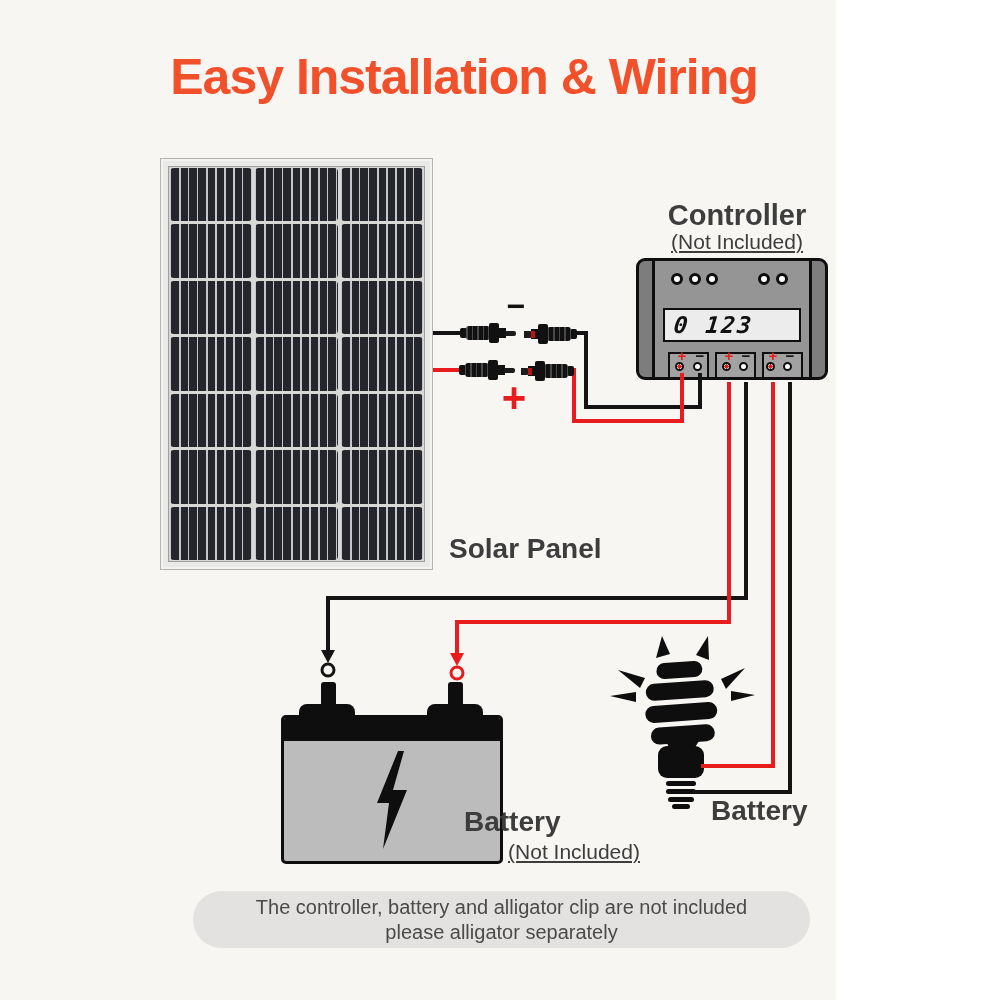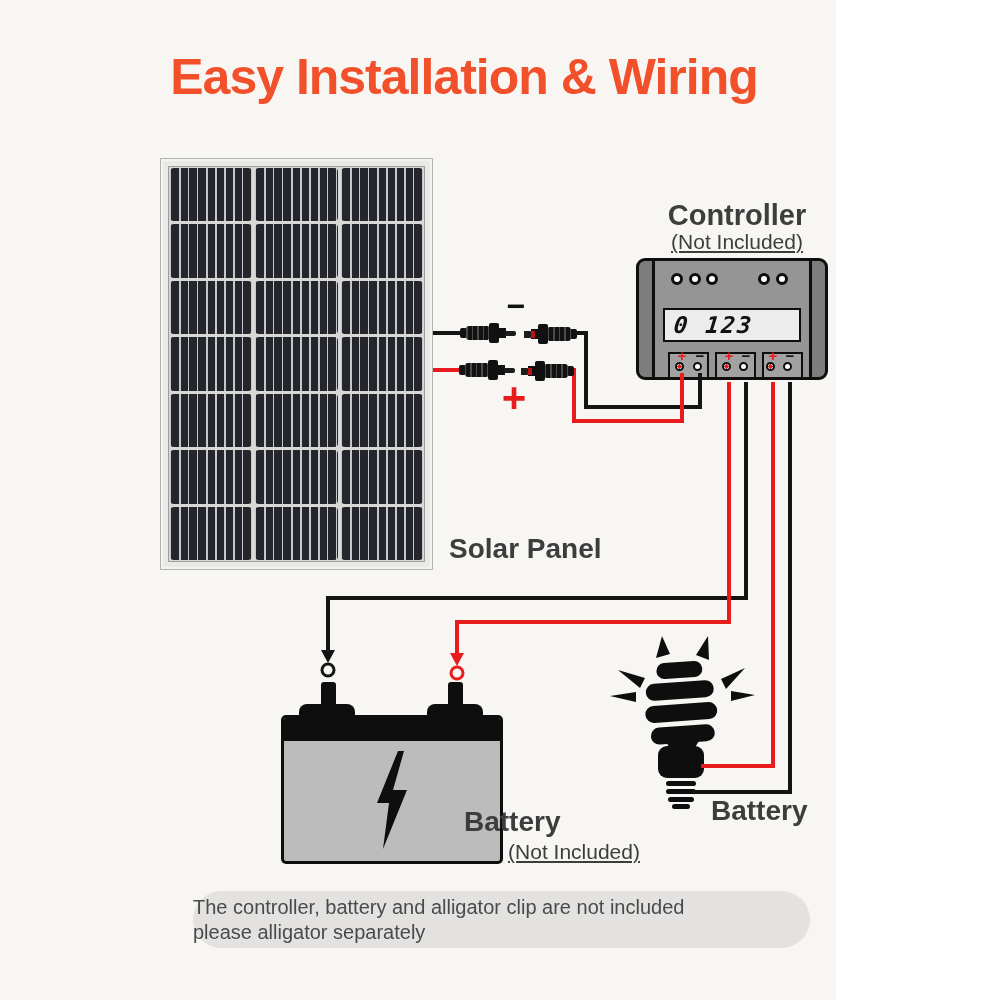--- a/index.html
+++ b/index.html
@@ -82,21 +82,21 @@
     background:repeating-linear-gradient(90deg,#4a4a4a 0 1.5px,#111 1.5px 5.5px);}
   .mc4 .m-nut{position:absolute;left:29px;top:-2px;width:10px;height:20px;background:#111;border-radius:2px;}
   .mc4 .m-neck{position:absolute;left:39px;top:3px;width:7px;height:10px;background:#111;}
   .mc4 .m-pin{position:absolute;left:45px;top:5.5px;width:11px;height:5px;background:#1c1c1c;border-radius:0 2px 2px 0;}
   .mc4.f{transform:scaleX(-1);}
   .mc4.f .m-pin{left:45px;top:4.5px;width:8px;height:7px;border-radius:2px 0 0 2px;}
   .mc4.f .m-red{position:absolute;left:42px;top:5px;width:4px;height:7px;background:#b81414;}
 
   
   .note{position:absolute;left:193px;top:891px;width:617px;height:57px;background:var(--note-bg);
-    border-radius:28.5px;text-align:left;color:var(--note-text);font-size:20px;line-height:25px;padding-top:4px;}
+    border-radius:28.5px;text-align:center;color:var(--note-text);font-size:20px;line-height:25px;padding-top:4px;}
 </style>
 </head>
 <body>
 
 <div id="canvas">
   <div class="offwhite"></div>
 
   <div class="title">Easy Installation &amp; Wiring</div>
 
   <div class="panel">

